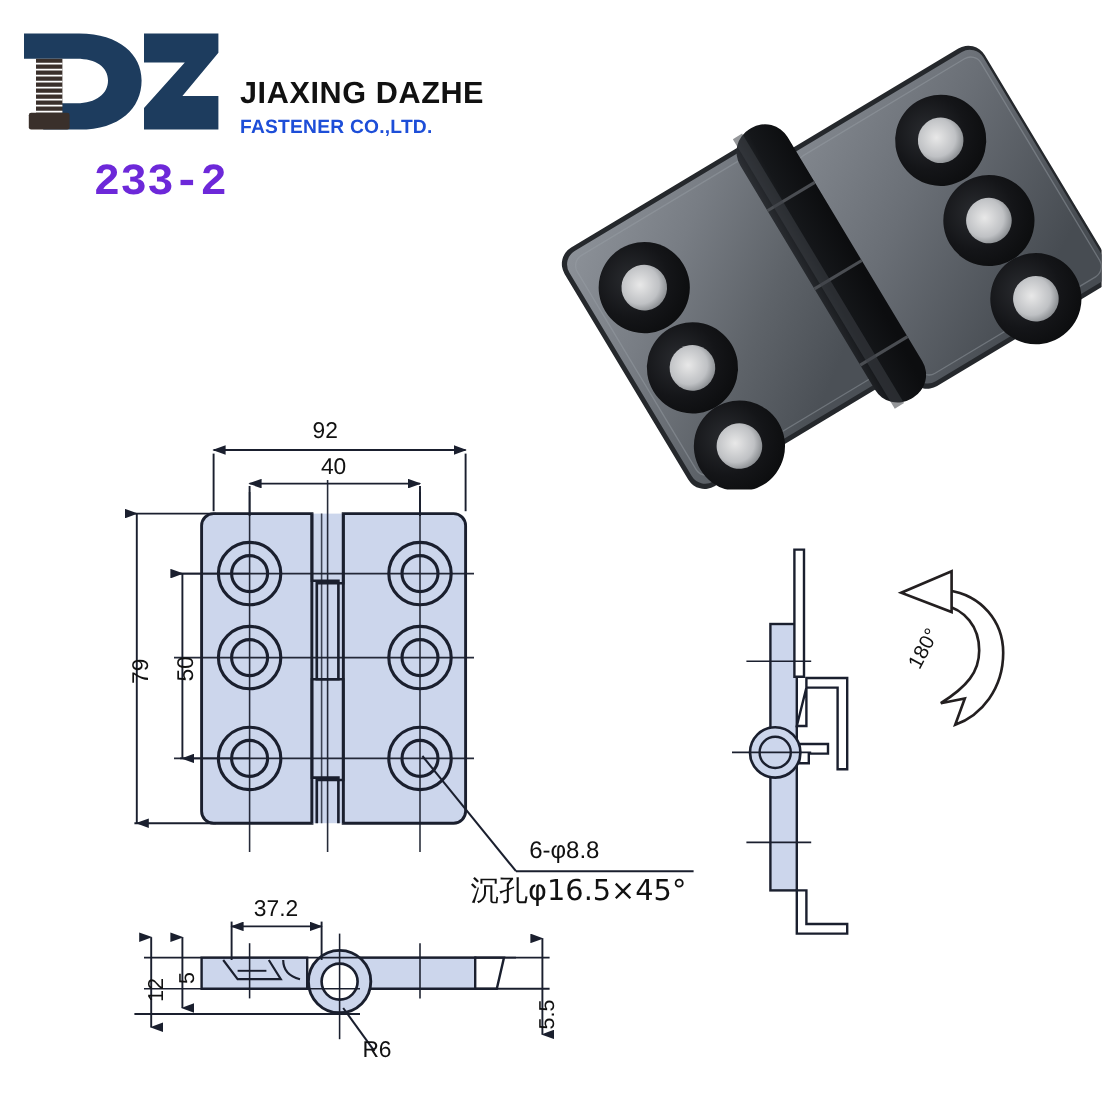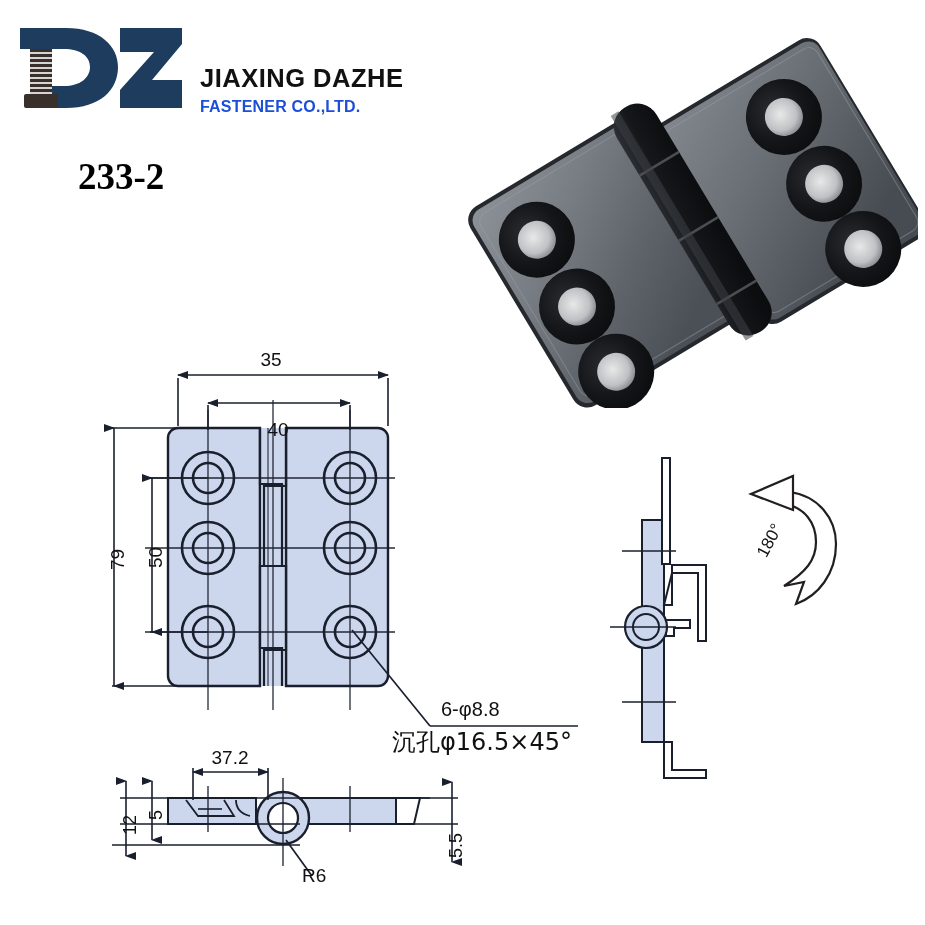--- a/index.html
+++ b/index.html
@@ -23,22 +23,22 @@
     font-weight:bold;font-size:25.5px;letter-spacing:.5px;
     color:#111;line-height:1;white-space:nowrap;
   }
   .company-sub{
     font-family:"Liberation Sans", sans-serif;
     font-weight:bold;font-size:16px;letter-spacing:.2px;
     color:#1d4ed8;line-height:1;margin-top:7px;white-space:nowrap;
   }
   .model-no{
     position:absolute;left:78px;top:132px;
-    font-family:Liberation Serif, serif;
-    font-weight:bold;font-size:37px;letter-spacing:0px;color:#000000;margin-top:23px;
+    font-family:Liberation Mono, monospace;
+    font-weight:bold;font-size:37px;letter-spacing:0px;color:#6d28d9;
   }
 
   
   .photo{position:absolute;left:462px;top:8px;width:456px;height:400px;}
 
   
   .draw{position:absolute;left:0;top:0;width:925px;height:925px;pointer-events:none;}
 
   
   .dim{
@@ -337,23 +337,23 @@
                  c0 30 -18 52 -40 60
                  l8 -22 l-20 4
                  c22 -14 32 -26 32 -44
                  c0 -20 -12 -34 -30 -38 z" fill="none"></path>
         <path d="M793 476 l0 34 l-42 -16 z" fill="#ffffff"></path>
       </g>
 
     </g>
   </svg>
 
-  <div class="dim" style="left:271px;top:350px;transform:translateX(-50%);">35</div>
-
-  <div class="dim" style="left:278px;top:380px;transform:translateX(-50%);margin-top:40px;">40</div>
+  <div class="dim" style="left:271px;top:350px;transform:translateX(-50%);">92</div>
+
+  <div class="dim" style="left:278px;top:380px;transform:translateX(-50%);">40</div>
 
   <div class="dim rot" style="left:108px;top:570px;">79</div>
 
   <div class="dim rot" style="left:146px;top:568px;">50</div>
 
   <div class="dim" style="left:441px;top:699px;font-size:20px;text-align:center;">6-φ8.8</div>
 
   <div class="dim cjk" style="left:392px;top:730px;font-size:24px;">沉孔φ16.5×45°</div>
 
   <div class="dim" style="left:230px;top:748px;transform:translateX(-50%);">37.2</div>

